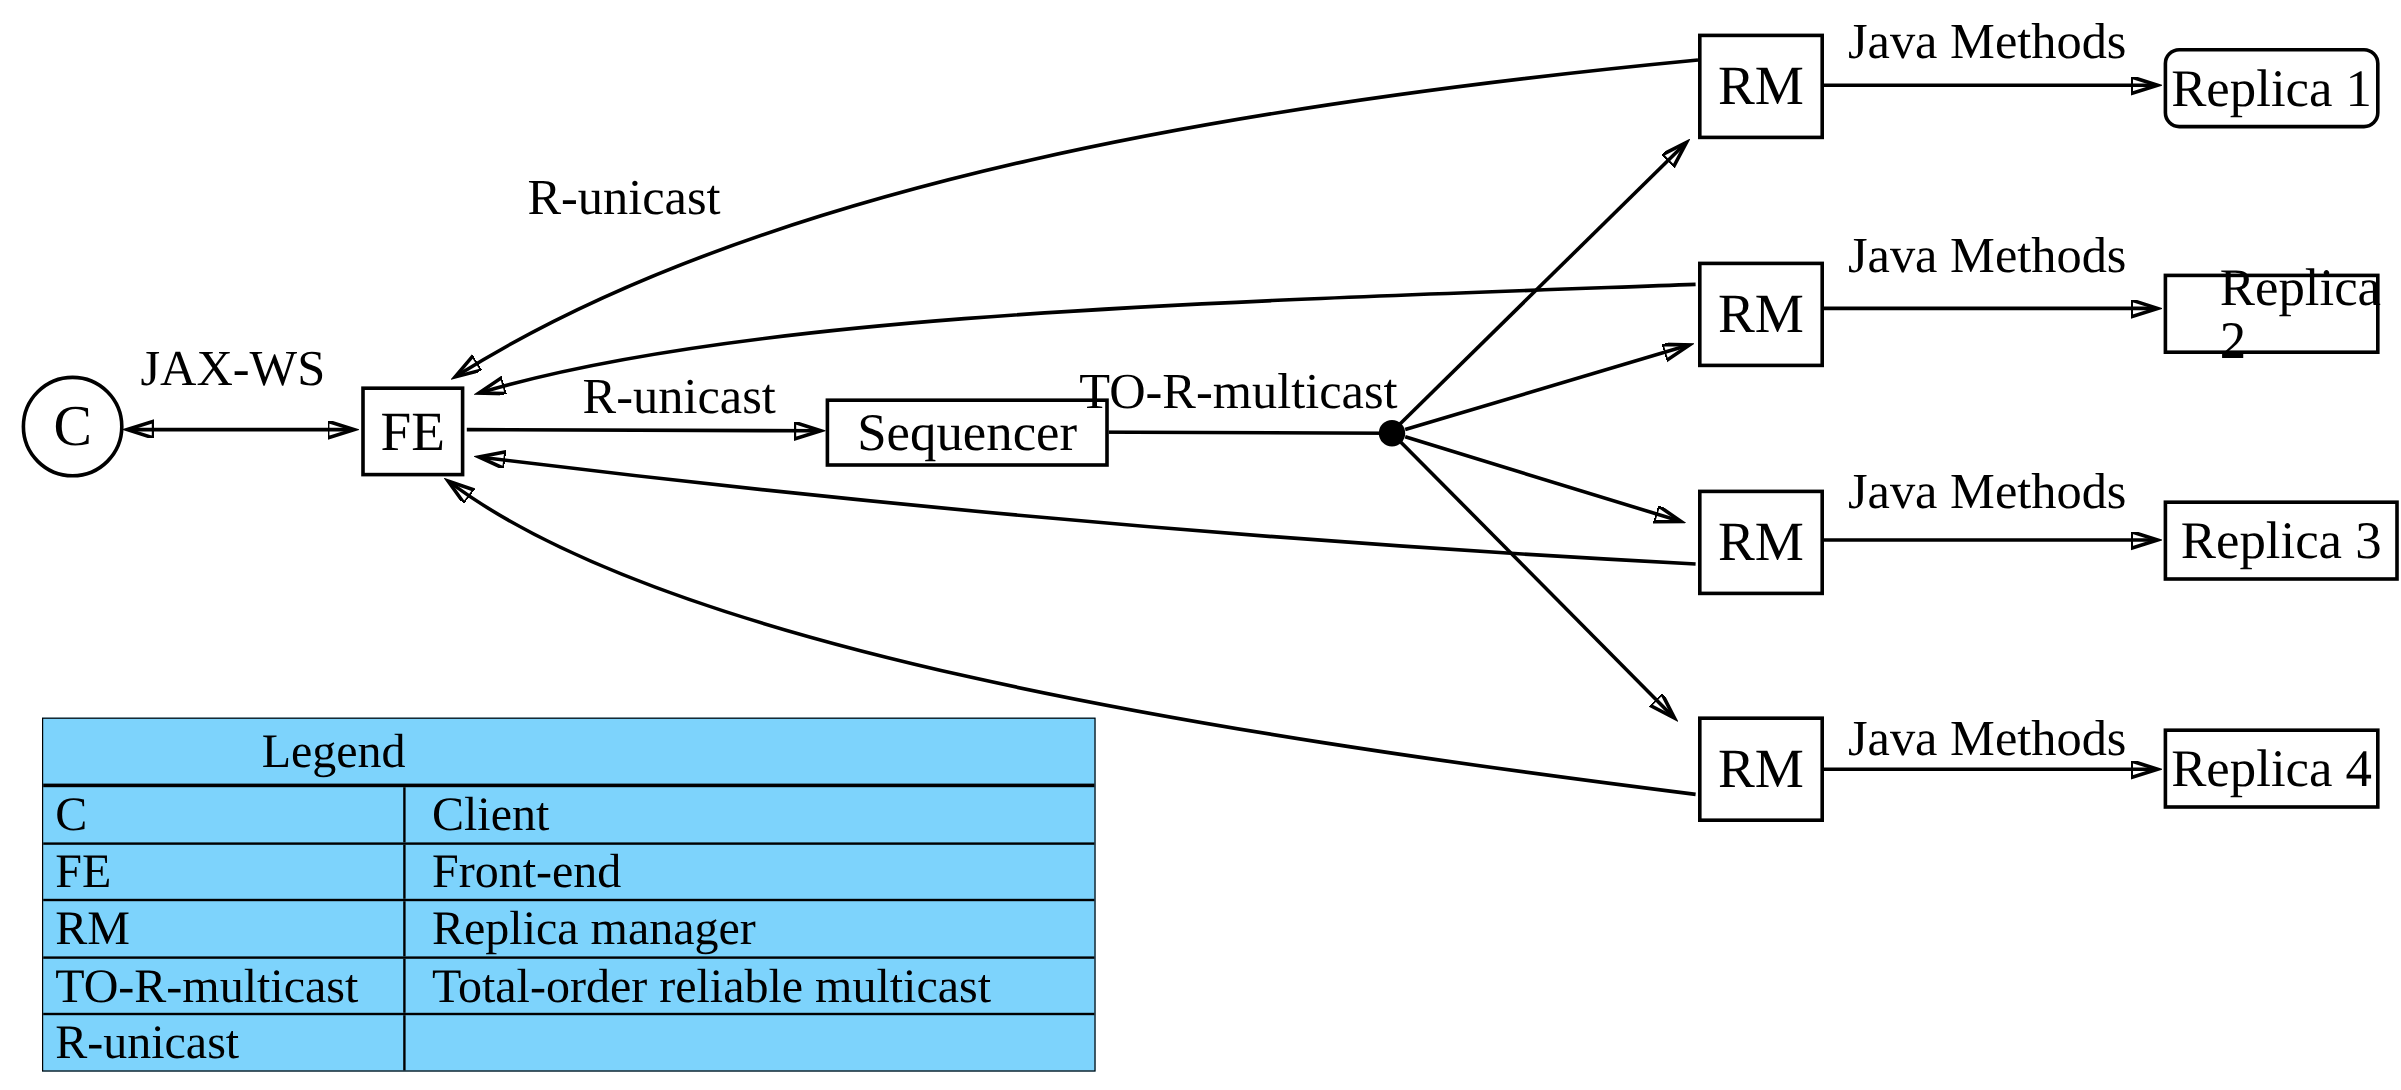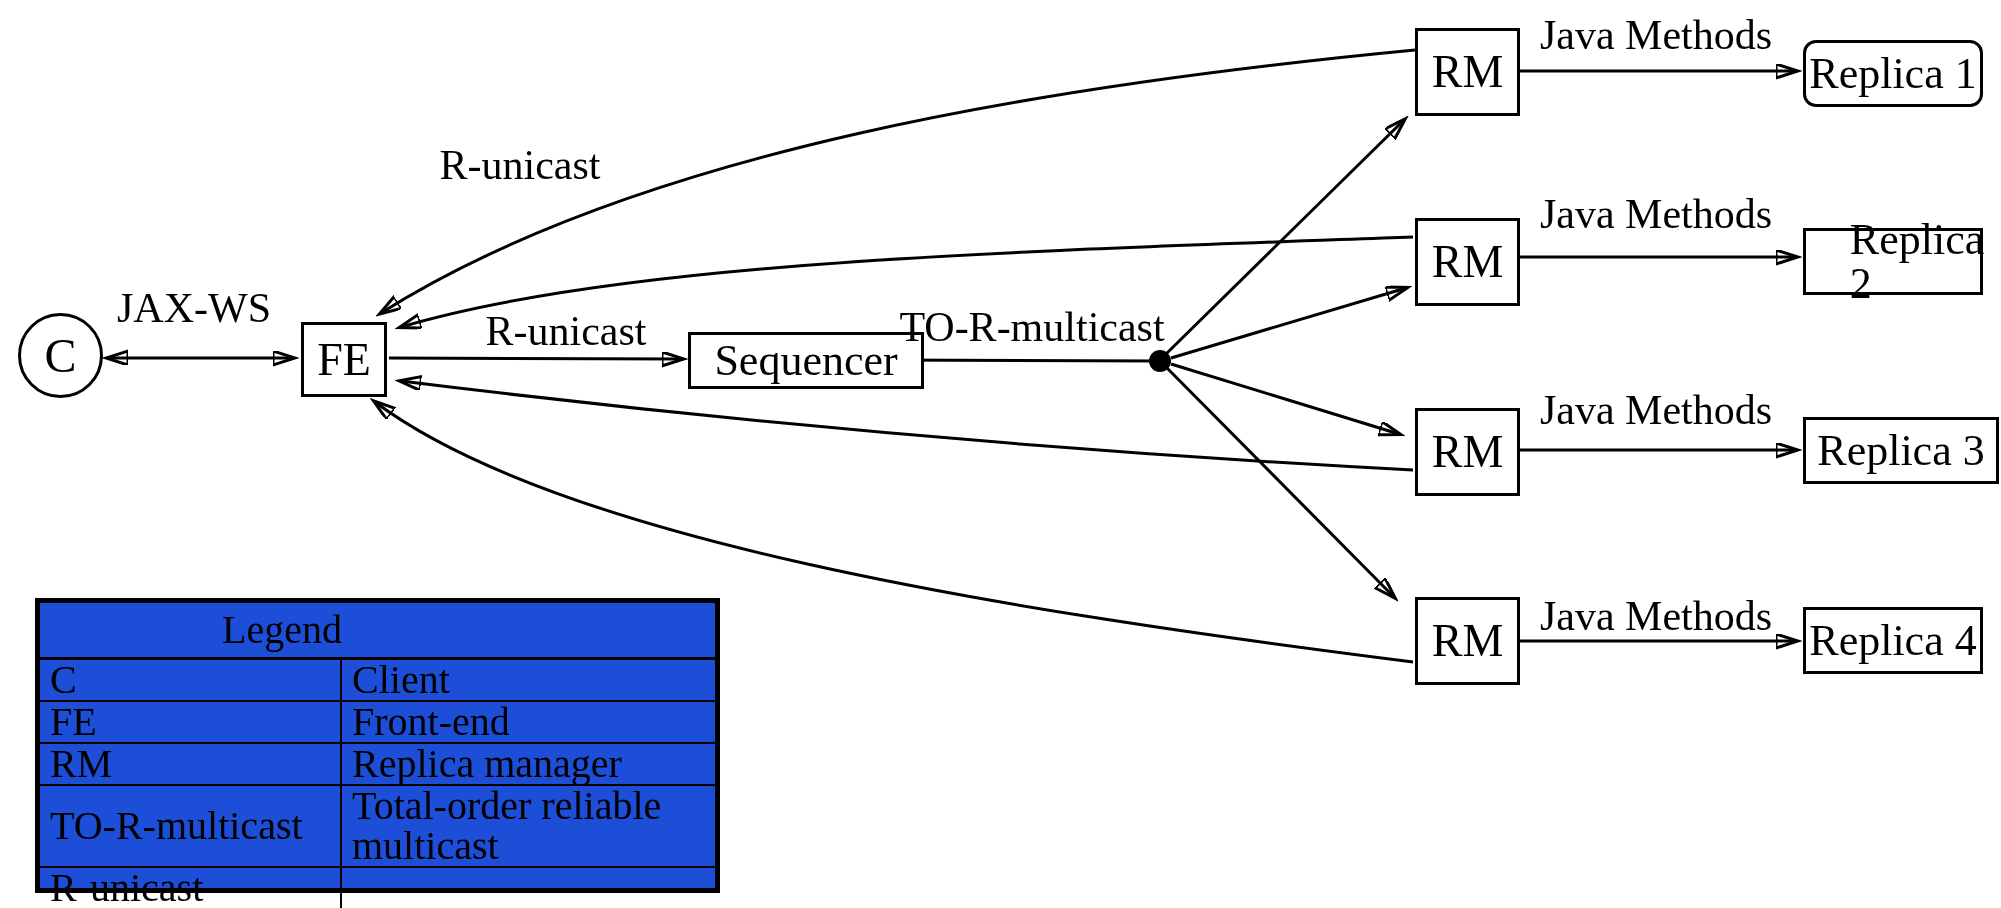--- a/index.html
+++ b/index.html
@@ -19,42 +19,42 @@
     font-size:46px;line-height:1;
   }
   .node.circle{border-radius:50%;font-size:48px;}
   .node.seq{font-size:44px;}
   .node.replica{font-size:44px;}
   .edge-label{
     position:absolute;transform:translate(-50%,-50%);
     font-size:42px;line-height:1;white-space:nowrap;
   }
   .legend{
-    position:absolute;left:35px;top:598px;width:685px;height:295px;
-    box-sizing:border-box;border:5px solid #000000;background:#1d4ed8;
+    position:absolute;left:35px;top:598px;width:878px;height:295px;
+    box-sizing:border-box;border:1px solid #000000;background:#7dd3fc;
     display:flex;flex-direction:column;font-size:40px;
   }
   .legend-header{
     position:relative;height:54px;flex:0 0 54px;
     border-bottom:3px solid #000;
   }
   .legend-title{
     position:absolute;left:242px;top:50%;
     transform:translate(-50%,-50%);line-height:1;
   }
   .legend-row{
     flex:1;display:flex;border-bottom:2px solid #000;
   }
   .legend-row:last-child{border-bottom:none;}
   .legend-abbr{
     flex:0 0 302px;box-sizing:border-box;border-right:2px solid #000;
     display:flex;align-items:center;padding-left:10px;line-height:1;
   }
   .legend-meaning{
-    flex:1;display:flex;align-items:center;padding-left:10px;line-height:1;
+    flex:1;display:flex;align-items:center;padding-left:22px;line-height:1;
   }
 </style>
 </head>
 <body>
 
 <svg id="edge-layer" viewBox="0 0 2001 908" xmlns="http://www.w3.org/2000/svg">
   <defs>
     <marker id="arr" markerWidth="26" markerHeight="18" refX="20" refY="7" orient="auto-start-reverse" markerUnits="userSpaceOnUse">
       <path d="M0,0 L22,7 L0,14 z" fill="#000" stroke="none"></path>
     </marker>

